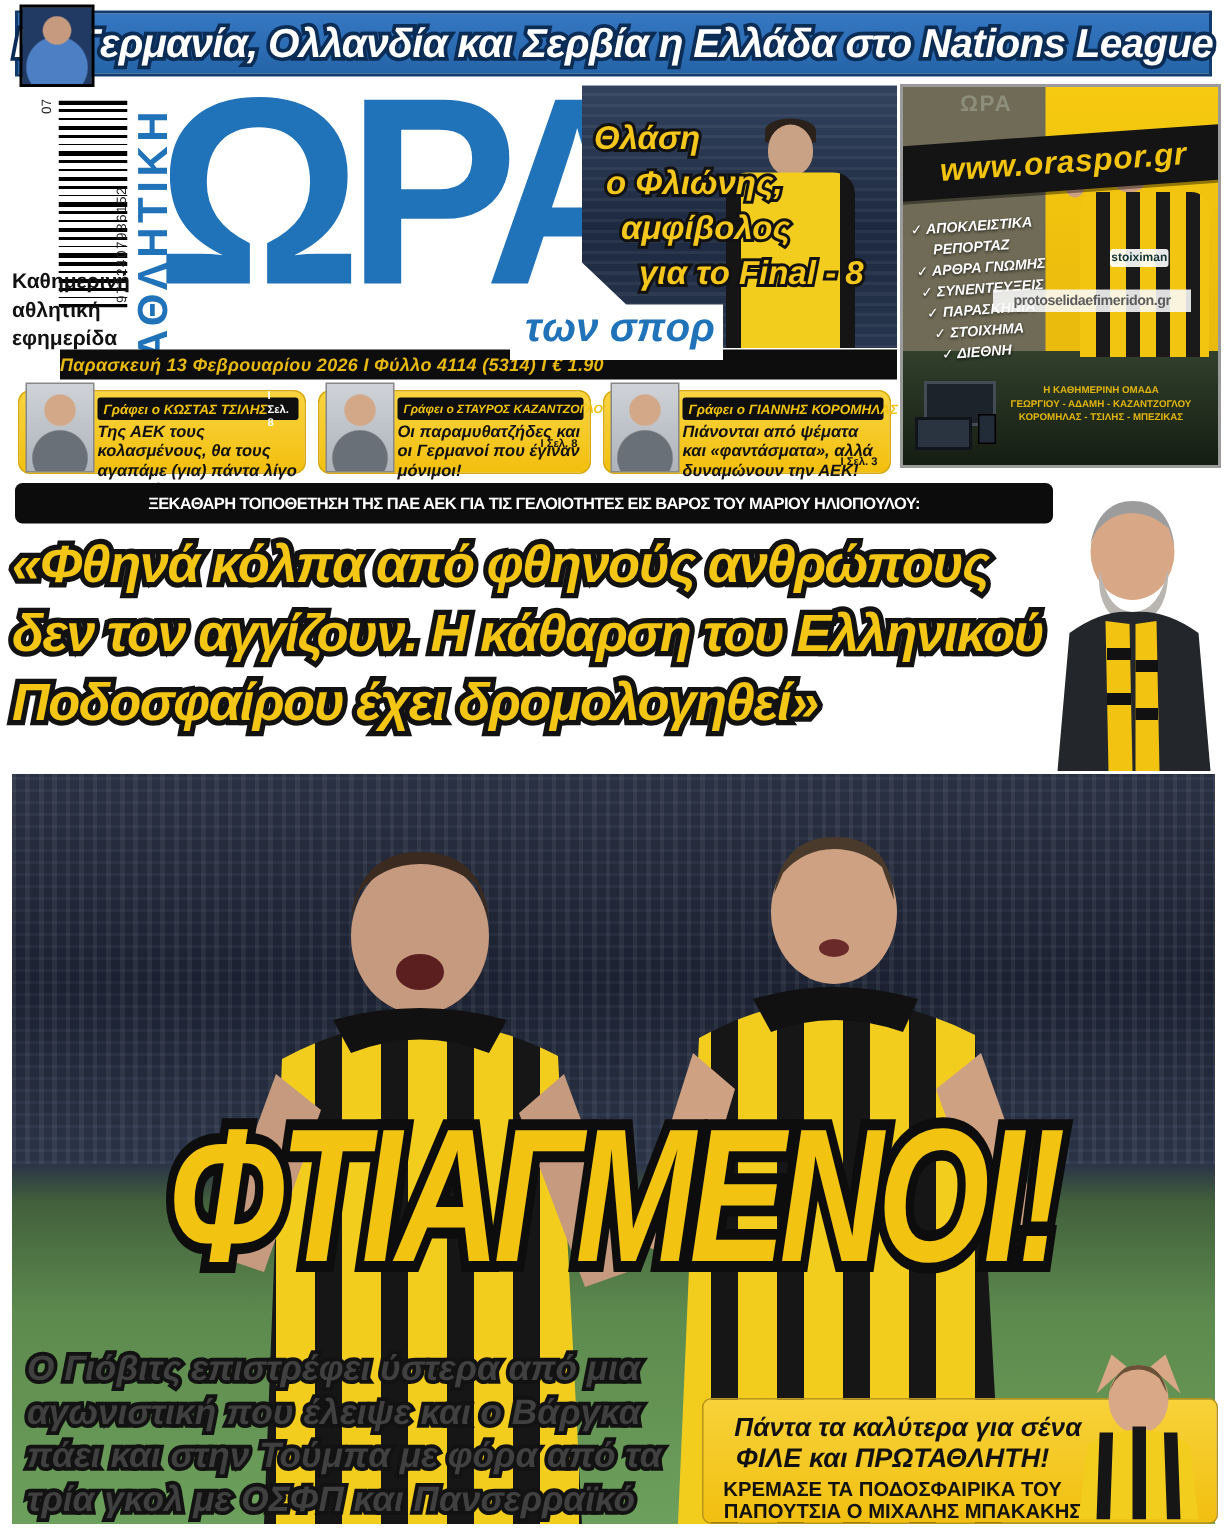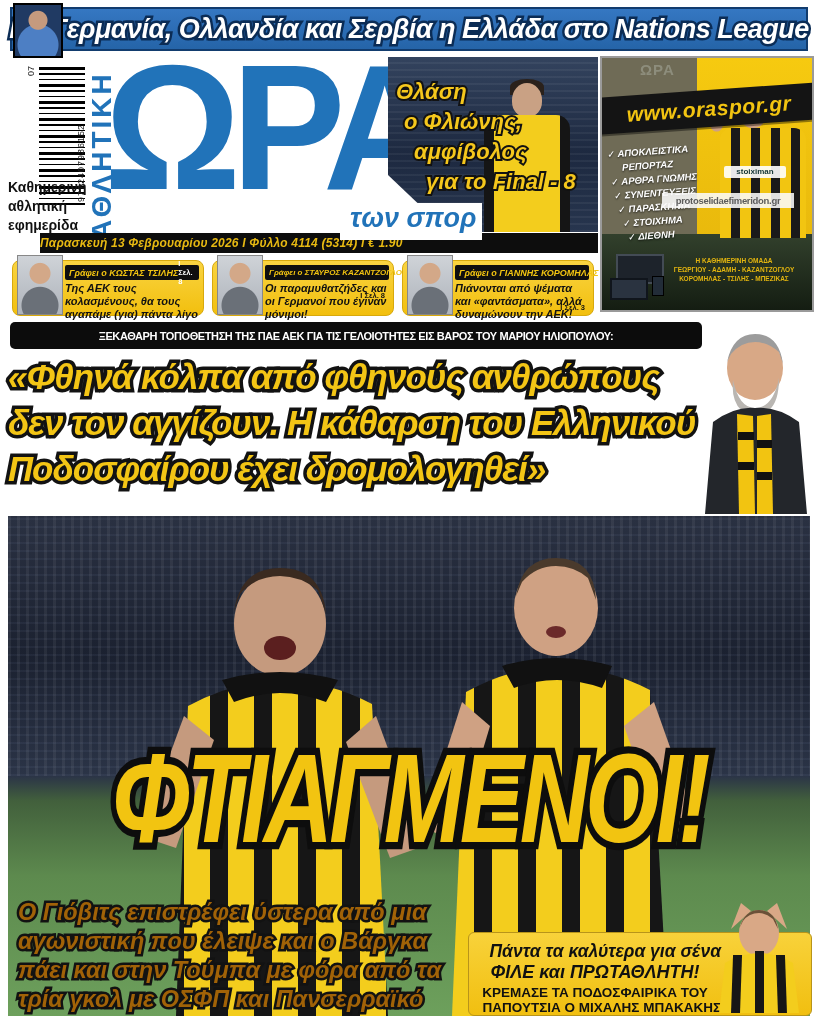--- a/index.html
+++ b/index.html
@@ -49,21 +49,21 @@
     display:flex;align-items:center;justify-content:center;box-shadow:0 2px 0 rgba(0,0,0,.4);}
   .promo-banner span{color:#f2c411;font-size:21px;font-weight:bold;font-style:italic;letter-spacing:.5px;}
   .promo-list{left:8px;top:86px;width:104px;transform:rotate(-4deg);}
   .promo-item{font-size:9.5px;font-weight:bold;font-style:italic;color:#fff;line-height:14px;white-space:nowrap;
     text-shadow:0 1px 2px rgba(0,0,0,.7);}
   .pr-head{left:138px;top:40px;width:26px;height:30px;border-radius:50% 50% 45% 45%;background:#cda084;}
   .pr-hair{left:136px;top:36px;width:30px;height:13px;border-radius:50% 50% 0 0;background:#241c15;}
   .pr-arm{left:112px;top:34px;width:12px;height:40px;border-radius:6px;background:#cda084;transform:rotate(14deg);}
   .pr-torso{left:118px;top:70px;width:86px;height:110px;border-radius:12px 12px 0 0;background:
     repeating-linear-gradient(90deg,#f2c511 0 11px,#1a1a1a 11px 20px);}
-  .pr-sponsor{left:122px;top:108px;width:62px;height:12px;background:rgba(255,255,255,.9);color:#133;
+  .pr-sponsor{left:138px;top:108px;width:39px;height:12px;background:rgba(255,255,255,.9);color:#133;
     font-size:8px;font-weight:bold;text-align:center;line-height:12px;border-radius:2px;}
   .watermark{left:62px;top:137px;width:132px;height:15px;background:rgba(250,250,250,.88);
     color:#5c5c5c;font-size:9.5px;font-weight:bold;text-align:center;line-height:15px;letter-spacing:-.3px;z-index:6;}
   .devices{left:8px;top:196px;width:60px;height:44px;}
   .dev-tv{position:absolute;left:6px;top:0;width:44px;height:26px;background:#1d232b;border:2px solid #434b55;}
   .dev-lap{position:absolute;left:0;top:24px;width:34px;height:18px;background:#2a3340;border:2px solid #10151c;}
   .dev-ph{position:absolute;left:42px;top:22px;width:10px;height:18px;background:#222c38;border:1px solid #000;}
   .promo-foot{left:54px;top:198px;width:156px;text-align:center;color:#e3b50f;font-size:6.5px;font-weight:bold;line-height:9px;}
   
   .datebar{left:40px;top:233px;width:558px;height:20px;background:#0d0d0d;display:flex;align-items:center;justify-content:flex-start;}
@@ -91,21 +91,21 @@
   .man-photo{left:695px;top:322px;width:119px;height:192px;z-index:1;}
   
   .main-photo{left:8px;top:516px;width:802px;height:500px;background:
     linear-gradient(180deg,#2a3142 0%,#1b2130 28%,#2b3447 52%,#42603c 57%,#5d8a4e 72%,#6da05c 100%);overflow:hidden;}
   .crowd{left:0;top:0;width:100%;height:52%;background:
     repeating-linear-gradient(90deg,rgba(255,255,255,.06) 0 3px,transparent 3px 9px),
     repeating-linear-gradient(0deg,rgba(180,200,255,.05) 0 2px,transparent 2px 8px);}
   .headline{left:0;top:726px;width:818px;text-align:center;font-size:96px;font-weight:bold;font-style:italic;
     color:#f2c411;-webkit-text-stroke:11px #0d0d0d;paint-order:stroke fill;letter-spacing:-4px;
     transform:scale(1,1.32);transform-origin:center top;z-index:4;white-space:nowrap;}
-  .deck{left:18px;top:898px;z-index:4;font-size:23.5px;font-weight:bold;font-style:italic;color:#a16207;
+  .deck{left:18px;top:898px;z-index:4;font-size:23.5px;font-weight:bold;font-style:italic;color:#404040;
     -webkit-text-stroke:5px #121212;paint-order:stroke fill;line-height:29px;white-space:nowrap;}
   
   .farewell{left:468px;top:932px;width:344px;height:84px;background:linear-gradient(#f8d23a,#f1bf10);
     border-radius:6px;border:1px solid #b8941a;box-sizing:border-box;z-index:5;}
   .fw-l1{position:absolute;left:0;top:8px;width:252px;text-align:right;font-size:17.5px;font-weight:bold;font-style:italic;color:#111;}
   .fw-l2{position:absolute;left:0;top:29px;width:252px;text-align:center;font-size:18px;font-weight:bold;font-style:italic;color:#111;}
   .fw-l3{position:absolute;left:0;top:52px;width:252px;text-align:center;font-size:13.5px;font-weight:bold;color:#111;}
   .fw-l4{position:absolute;left:0;top:67px;width:252px;text-align:right;font-size:13.5px;font-weight:bold;color:#111;}
   .fw-player{position:absolute;right:4px;top:-34px;width:96px;height:114px;z-index:6;}
 </style>

